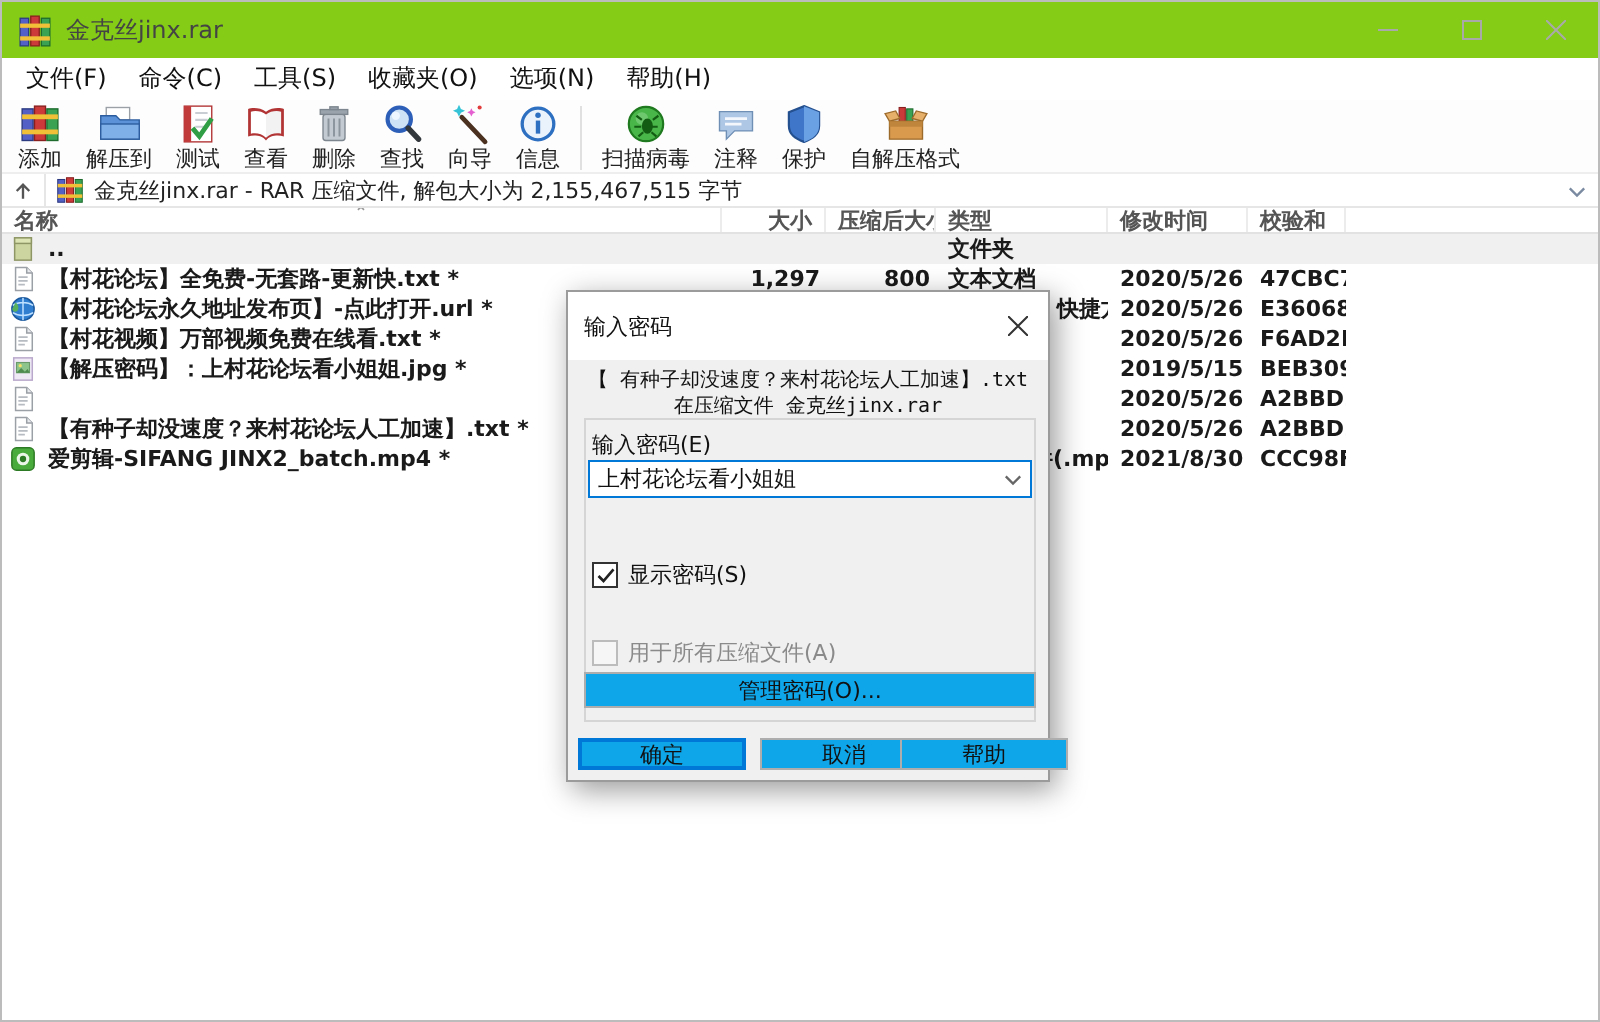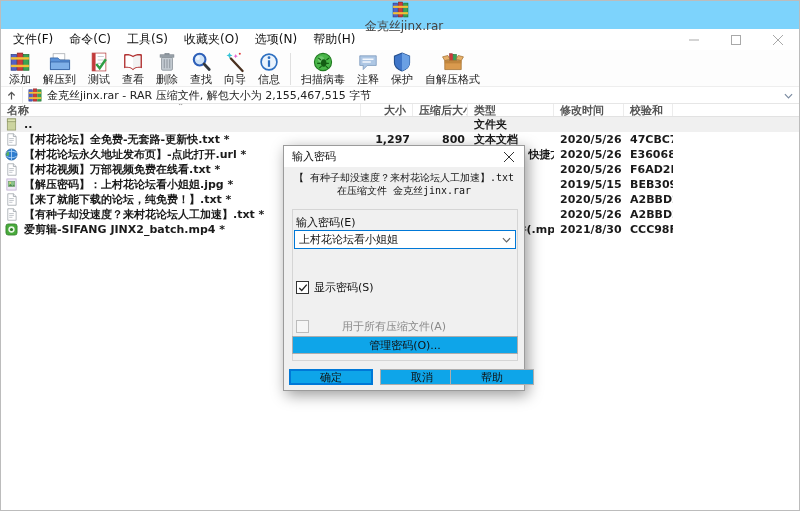--- a/index.html
+++ b/index.html
@@ -1,21 +1,21 @@
 <!DOCTYPE html>
 <html><head>
 <meta charset="utf-8">
 <style>
   * { margin:0; padding:0; box-sizing:border-box; }
   html,body { width:800px; height:511px; overflow:hidden; }
   body { font-family:"DejaVu Sans","Liberation Sans",sans-serif; font-size:12px; color:#222; background:#fff; }
   .window { position:relative; width:800px; height:511px; background:#fff; border:1px solid #bcbcbc; }
 
   
-  .titlebar { height:28px; display:flex; align-items:center; background:#7dd3fc; padding-left:8px;flex-direction:column; }
+  .titlebar { height:28px; display:flex; align-items:center; background:#84cc16; padding-left:8px; }
   .titlebar .app-ico { width:17px; height:17px; margin-right:7px; }
   .titlebar .title-text { font-size:12px; color:#444; }
   .win-controls { margin-left:auto; display:flex; height:100%; }
   .win-btn { width:42px; height:100%; display:flex; align-items:center; justify-content:center; }
   .win-btn svg { stroke:#a9a9a9; }
 
   
   .menubar { height:21px; display:flex; align-items:center; background:#fff; padding-left:4px; }
   .menu-item { padding:2px 8px; font-size:12px; color:#111; }
 
@@ -46,33 +46,33 @@
   .trow.selected { background:#f0f0f0; }
   .td { white-space:nowrap; overflow:hidden; padding:0 6px; }
   .td.r { text-align:right; padding-right:3px; }
   .td.name { display:flex; align-items:center; padding-left:4px; }
   .td.name .f-ico { width:13px; height:13px; margin-right:6px; flex:0 0 13px; }
   .td.name .f-ico svg { width:13px; height:13px; display:block; }
 
   
   .dialog { position:absolute; left:282px; top:144px; width:242px; height:246px; background:#f0f0f0;
             border:1px solid #9b9b9b; box-shadow:3px 4px 14px rgba(0,0,0,.4); }
-  .dlg-titlebar { height:21px; background:#fff; display:flex; align-items:center; padding-left:8px; }
+  .dlg-titlebar { height:34px; background:#fff; display:flex; align-items:center; padding-left:8px; }
   .dlg-title { font-size:11px; color:#111; }
   .dlg-close { margin-left:auto; width:30px; height:100%; display:flex; align-items:center; justify-content:center; }
   .dlg-msg { margin-top:4px; text-align:center; font-size:11px; line-height:13px; color:#111; }
   .dlg-msg .mono { font-family:"DejaVu Sans Mono","Liberation Mono",monospace; font-size:10px; }
   .groupbox { position:absolute; left:8px; top:63px; width:226px; height:152px; border:1px solid #d5d5d5; }
   .pw-label { position:absolute; left:12px; top:69px; font-size:11px; color:#111; }
   .combo { position:absolute; left:10px; top:84px; width:222px; height:19px; background:#fff; border:1px solid #0078d7; display:flex; align-items:center; }
   .combo .combo-text { flex:1; font-size:11px; padding-left:4px; color:#111; white-space:nowrap; overflow:hidden; }
   .combo .combo-arrow { width:18px; display:flex; justify-content:center; }
   .checkrow { position:absolute; display:flex; align-items:center; font-size:11px; color:#111; }
   .checkrow .box { width:13px; height:13px; background:#fff; border:1px solid #333; margin-right:5px; display:flex; align-items:center; justify-content:center; }
-  .checkrow.disabled { color:#8a8a8a;gap:28px; }
+  .checkrow.disabled { color:#8a8a8a; }
   .checkrow.disabled .box { border-color:#bcbcbc; background:#f6f6f6; }
   .btn { background:#0ea5e9; border:1px solid #adadad; font-size:11px; color:#111; display:flex; align-items:center; justify-content:center; }
   .manage-btn { position:absolute; left:8px; top:190px; width:226px; height:18px; }
   .dlg-footer-btn { position:absolute; top:223px; height:16px; width:84px; }
   .btn.default { border:1px solid #0078d7; box-shadow:inset 0 0 0 1px #0078d7; }
   .ok-btn { left:5px; } .cancel-btn { left:96px; } .help-btn { left:166px; }
 </style>
 </head>
 <body>
 
@@ -342,21 +342,20 @@
         </div>
         <div class="grid-row trow">
           <div class="td name">
             <span class="f-ico">
               <svg viewBox="0 0 14 14">
                 <path d="M3 .8 h6 l3 3 v9.4 H3 z" fill="#fff" stroke="#9aa0a6" stroke-width=".8"></path>
                 <path d="M9 .8 v3 h3" fill="#e8eaed" stroke="#9aa0a6" stroke-width=".8"></path>
                 <path d="M4.5 6 h5 M4.5 8 h5 M4.5 10 h3.5" stroke="#b7bcc2" stroke-width=".9"></path>
               </svg>
             </span>
-            <span>【来了就能下载的论坛，纯免费！】.txt *</span>
           </div>
           <div class="td r"></div>
           <div class="td r"></div>
           <div class="td"></div>
           <div class="td">2020/5/26 11:...</div>
           <div class="td">A2BBD2...</div>
         </div>
         <div class="grid-row trow">
           <div class="td name">
             <span class="f-ico">

